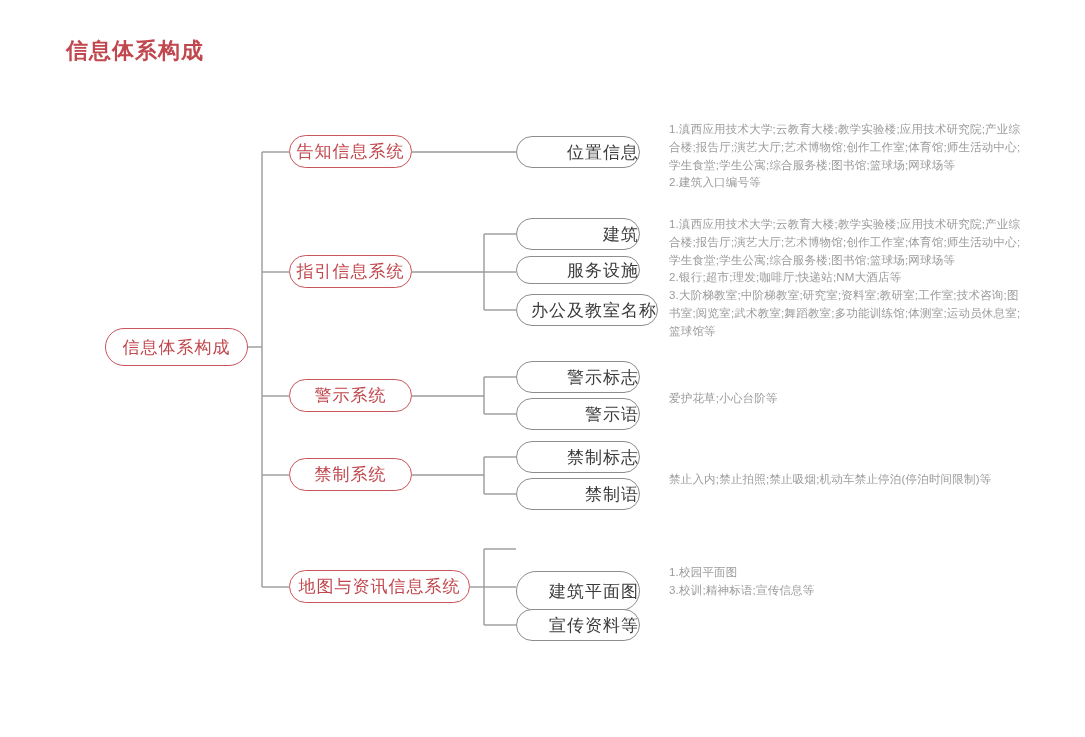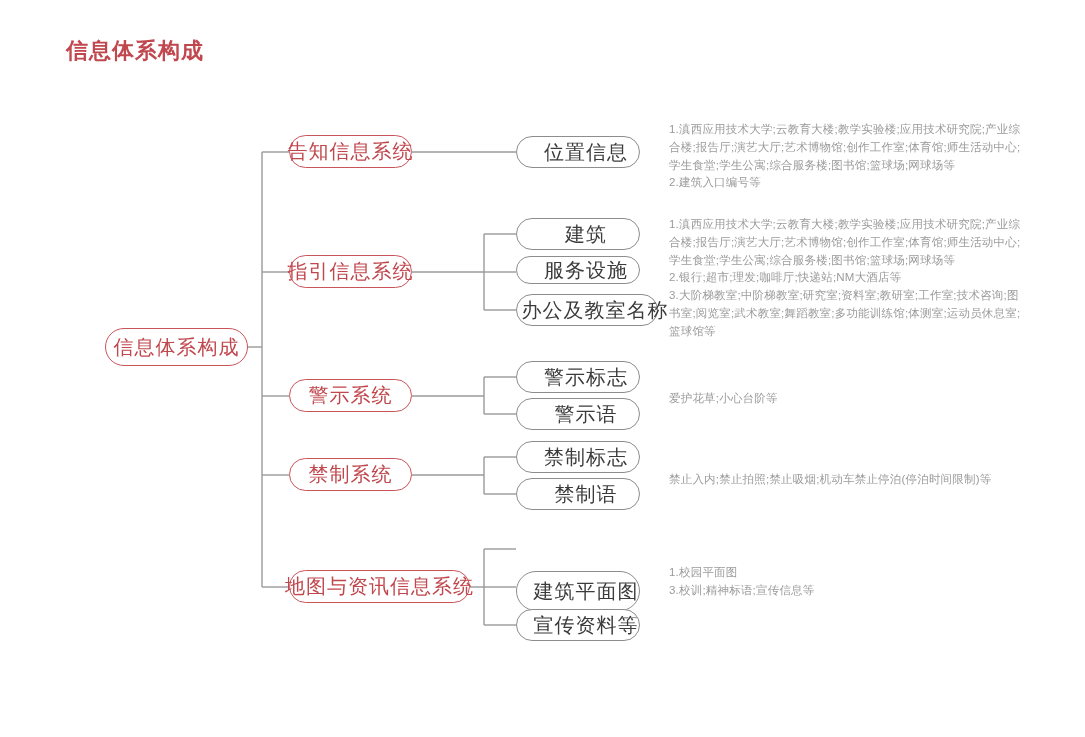--- a/index.html
+++ b/index.html
@@ -59,30 +59,30 @@
     justify-content: center;
     border-radius: 999px;
     white-space: nowrap;
     background: #ffffff;
   }
 
   .node.level-root,
   .node.level-2 {
     border: 1.5px solid #c9545a;
     color: #c0474d;
-    font-size: 20px;
+    font-size: 17px;
     letter-spacing: 1px;
   }
 
   .node.level-3 {
     border: 1.4px solid #8d8d8d;
     color: #3b3b3b;
-    font-size: 20px;
+    font-size: 17px;
     letter-spacing: 1px;
-    justify-content: center;
+    justify-content: flex-end;
     padding-left: 16px;
   }
 
   
   .annotation {
     position: absolute;
     color: #9b9b9b;
     font-size: 11.5px;
     line-height: 1.55;
     width: 356px;

